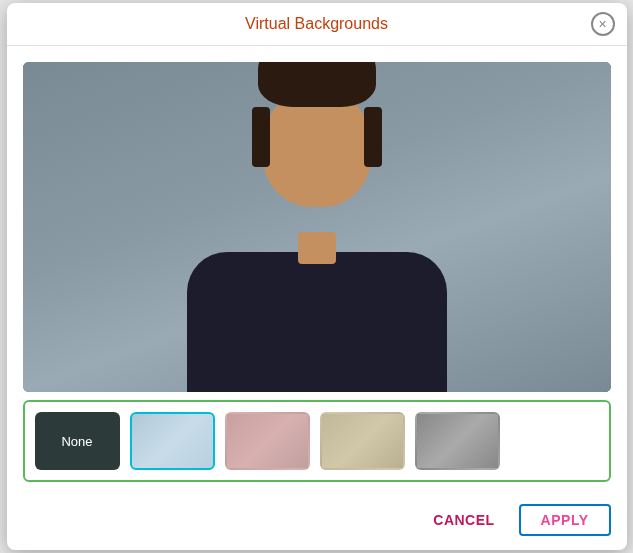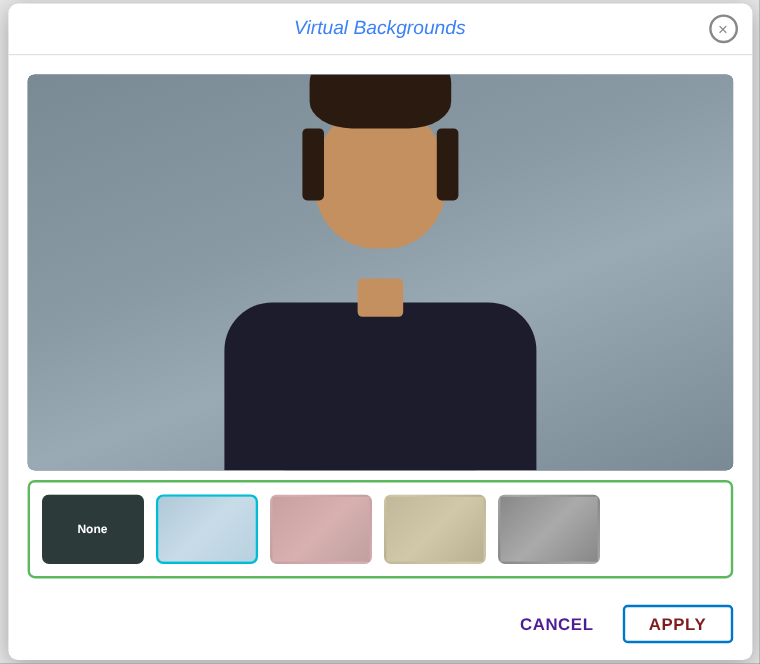--- a/index.html
+++ b/index.html
@@ -27,22 +27,21 @@
       align-items: center;
       justify-content: center;
       padding: 12px 16px;
       position: relative;
       border-bottom: 1px solid #e0e0e0;
     }
 
     .dialog-title {
       font-size: 16px;
       font-weight: 500;
-      color: #3b82f6;
-      font-style: italic;
+      color: #c2410c;
     }
 
     .close-btn {
       position: absolute;
       right: 12px;
       top: 50%;
       transform: translateY(-50%);
       width: 24px;
       height: 24px;
       border-radius: 50%;
@@ -90,22 +89,22 @@
 
     .bg-option {
       width: 85px;
       height: 58px;
       border-radius: 6px;
       cursor: pointer;
       flex-shrink: 0;
       display: flex;
       align-items: center;
       justify-content: center;
-      font-size: 10px;
-      font-weight: 700;
+      font-size: 13px;
+      font-weight: 400;
       border: 2px solid transparent;
       transition: border-color 0.2s;
       overflow: hidden;
     }
 
     .bg-option.selected {
       border: 2px solid #00bcd4;
     }
 
     .bg-none {
@@ -138,32 +137,32 @@
       display: flex;
       justify-content: flex-end;
       align-items: center;
       padding: 10px 16px 14px 16px;
       gap: 8px;
     }
 
     .btn-cancel {
       background: transparent;
       border: none;
-      color: #4c1d95;
+      color: #be185d;
       font-size: 14px;
       font-weight: 600;
       cursor: pointer;
       padding: 8px 16px;
       letter-spacing: 0.5px;
     }
 
     .btn-apply {
       background: transparent;
       border: 2px solid #0077cc;
-      color: #7f1d1d;
+      color: #ec4899;
       font-size: 14px;
       font-weight: 600;
       cursor: pointer;
       padding: 6px 20px;
       border-radius: 4px;
       letter-spacing: 0.5px;
     }
   </style>
 </head>
 <body>

